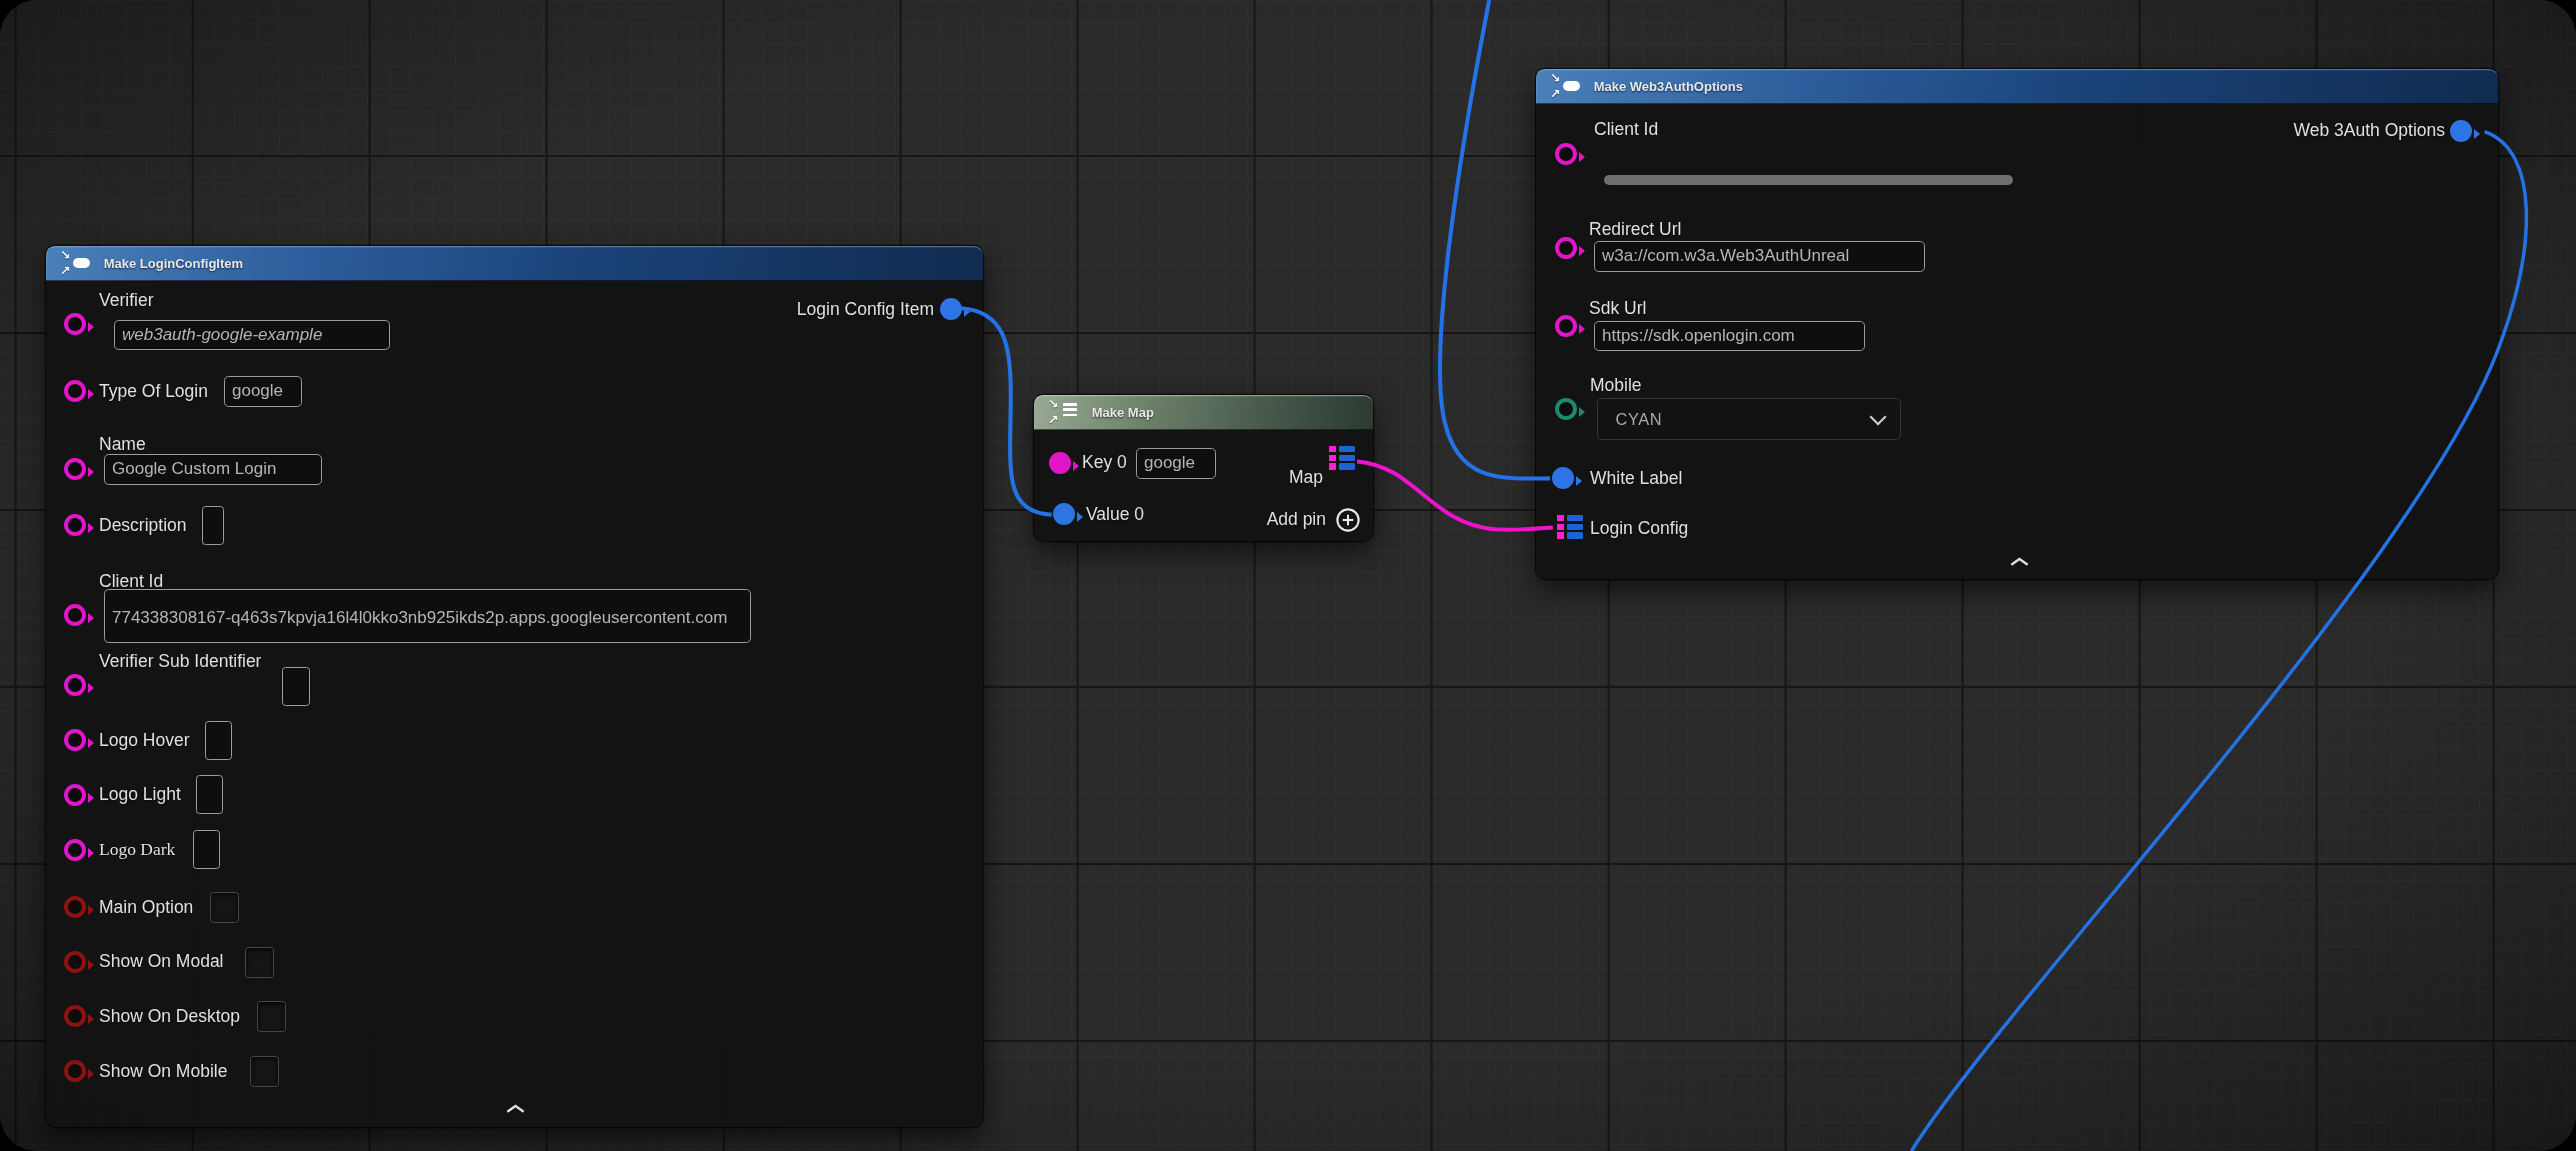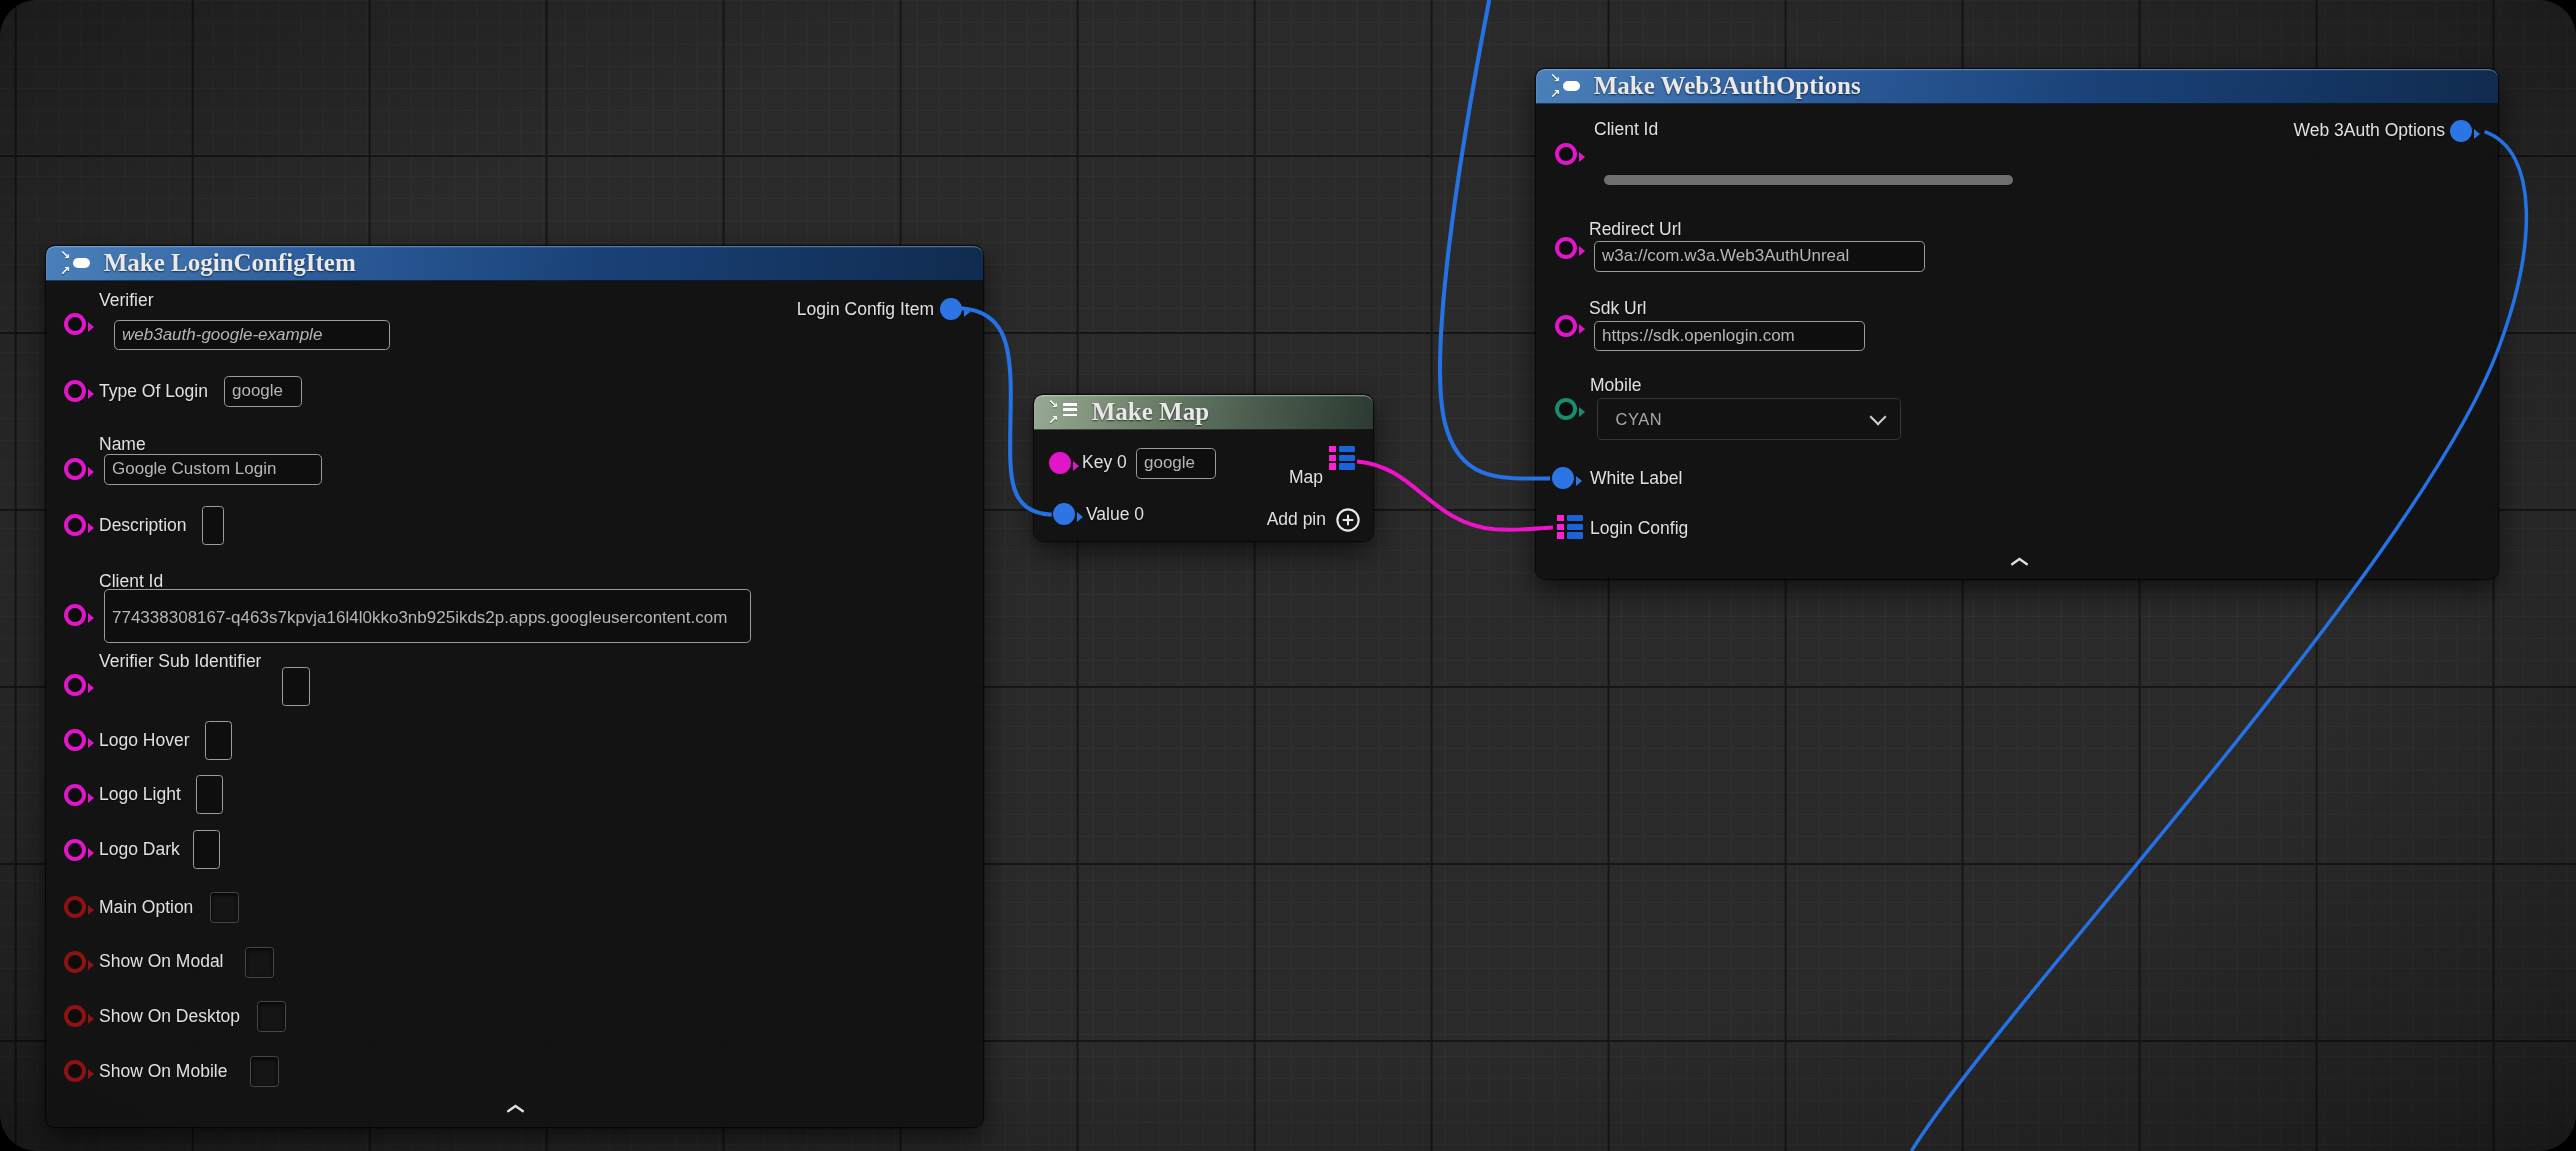--- a/index.html
+++ b/index.html
@@ -20,21 +20,21 @@
 
   .node{position:absolute;background:rgba(19,19,20,0.97);border-radius:9.4px;
         box-shadow:0 10.5px 28px rgba(0,0,0,0.6), 0 0 0 1.2px rgba(0,0,0,0.65);z-index:10;}
   .nhead{position:absolute;left:0;top:0;right:0;height:35px;border-radius:8.8px 8.8px 0 0;
          display:flex;align-items:center;padding-left:14px;gap:11.7px;box-sizing:border-box;
          border-bottom:1.2px solid rgba(0,0,0,0.55);
          box-shadow:inset 0 1.2px 0 rgba(170,205,240,0.40), inset 1.2px 0 0 rgba(255,255,255,0.08);}
   .nhead.blue{background:linear-gradient(100deg,#4a80b9 0%,#2d5d9c 28%,#1a4278 58%,#102b4f 100%);}
   .nhead.green{background:linear-gradient(100deg,#99aa94 0%,#71846d 30%,#4b5c4e 65%,#2c3a31 100%);
          box-shadow:inset 0 1.2px 0 rgba(225,235,220,0.45), inset 1.2px 0 0 rgba(255,255,255,0.08);}
-  .ntitle{font-size:25px;font-weight:bold;color:#e9e9e9;text-shadow:0 1.2px 1.8px rgba(0,0,0,0.65);white-space:nowrap;font-family:Liberation Serif, serif;}
+  .ntitle{font-size:13px;font-weight:bold;color:#e9e9e9;text-shadow:0 1.2px 1.8px rgba(0,0,0,0.65);white-space:nowrap;}
 
   .nicon{position:relative;width:32px;height:27px;flex:0 0 auto;}
   .nicon .a1,.nicon .a2{position:absolute;left:0;color:#fff;font-size:12.3px;font-weight:bold;line-height:1;
         text-shadow:0 0.6px 0.6px rgba(0,0,0,.5);}
   .nicon .a1{top:-0.6px;} .nicon .a2{bottom:-0.6px;}
   .nicon .pill{position:absolute;right:2.3px;top:8.8px;width:16.4px;height:10px;background:#fff;border-radius:5.3px;}
   .nicon .bars{position:absolute;right:3.5px;top:4.7px;display:flex;flex-direction:column;gap:2.3px;}
   .nicon .bars b{display:block;width:14px;height:2.9px;background:#fff;border-radius:0.6px;}
 
   .plabel{position:absolute;font-size:17.5px;color:#e0e0e0;white-space:nowrap;line-height:21px;
@@ -111,21 +111,21 @@
 
     <span class="pin" style="--c:#e016c8;left:18px;top:483px;"></span>
     <span class="plabel" style="left:53px;top:484px;">Logo Hover</span>
     <div class="ebox" style="left:159px;top:475px;width:27px;height:39px;"></div>
 
     <span class="pin" style="--c:#e016c8;left:18px;top:538px;"></span>
     <span class="plabel" style="left:53px;top:538px;">Logo Light</span>
     <div class="ebox" style="left:150px;top:529px;width:27px;height:39px;"></div>
 
     <span class="pin" style="--c:#e016c8;left:18px;top:593px;"></span>
-    <span class="plabel" style="left:53px;top:593px;">Logo Dark</span>
+    <span class="plabel" style="left:53px;top:593px;font-family:Liberation Serif, serif;">Logo Dark</span>
     <div class="ebox" style="left:147px;top:584px;width:27px;height:39px;"></div>
 
     <span class="pin" style="--c:#8f1212;left:18px;top:650px;"></span>
     <span class="plabel" style="left:53px;top:651px;">Main Option</span>
     <div class="cb" style="left:164px;top:646px;width:29px;height:31px;"></div>
 
     <span class="pin" style="--c:#8f1212;left:18px;top:705px;"></span>
     <span class="plabel" style="left:53px;top:705px;">Show On Modal</span>
     <div class="cb" style="left:199px;top:701px;width:29px;height:31px;"></div>
 

